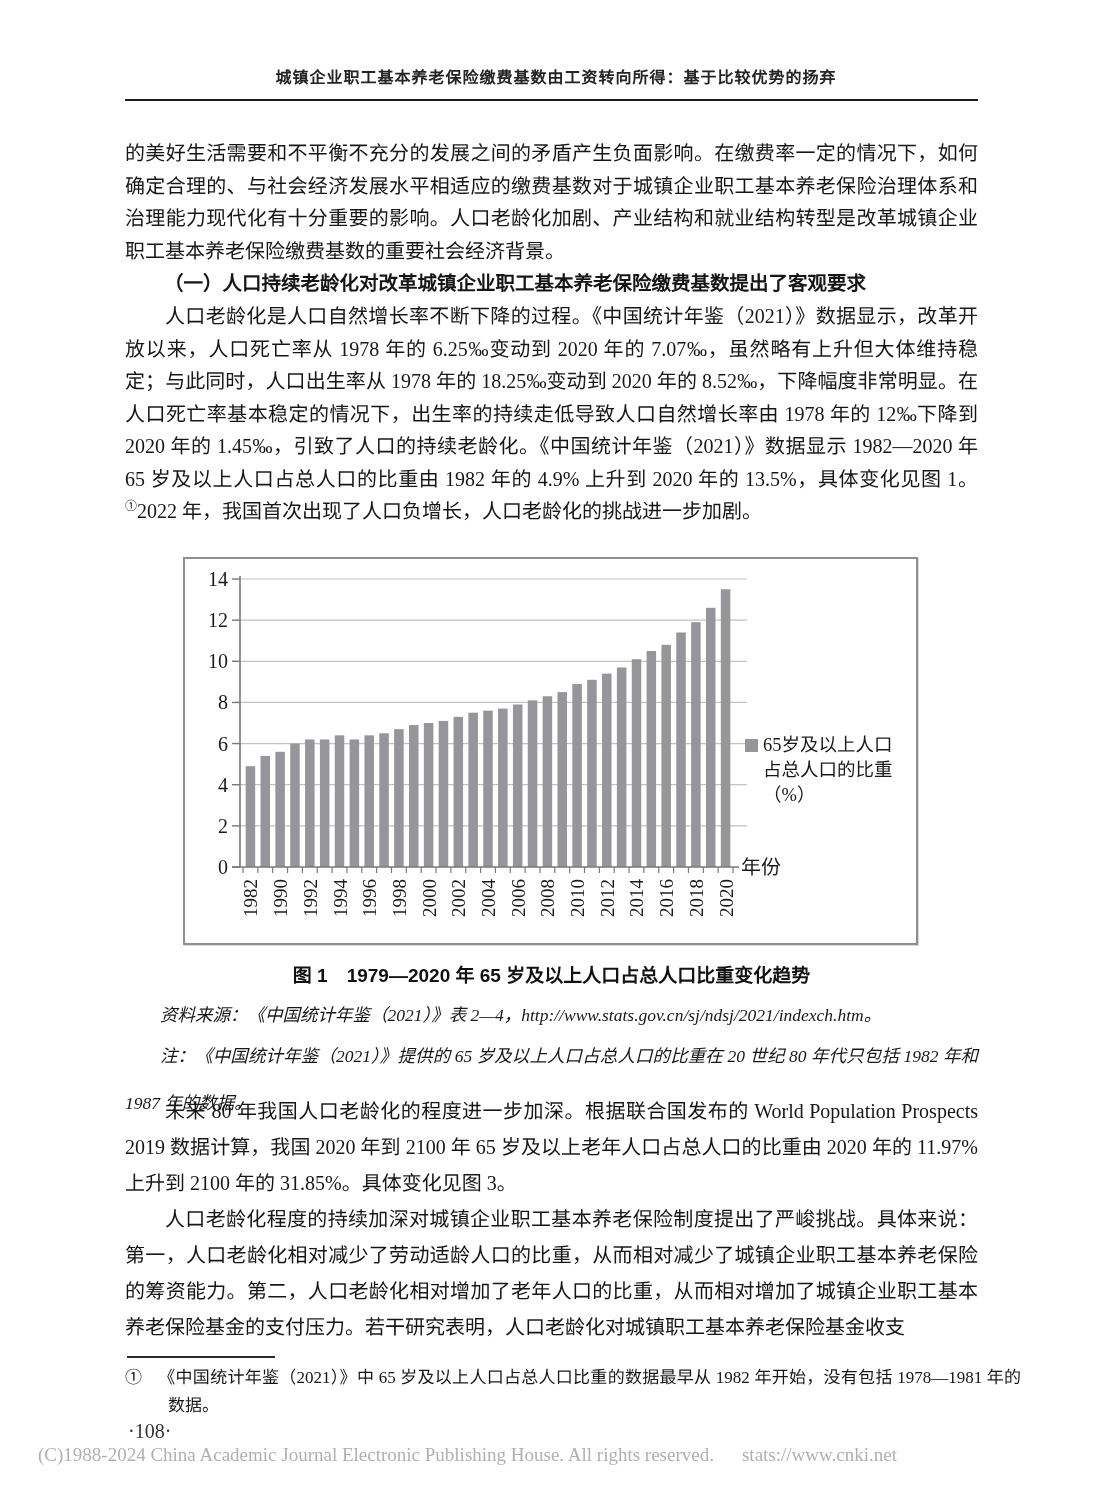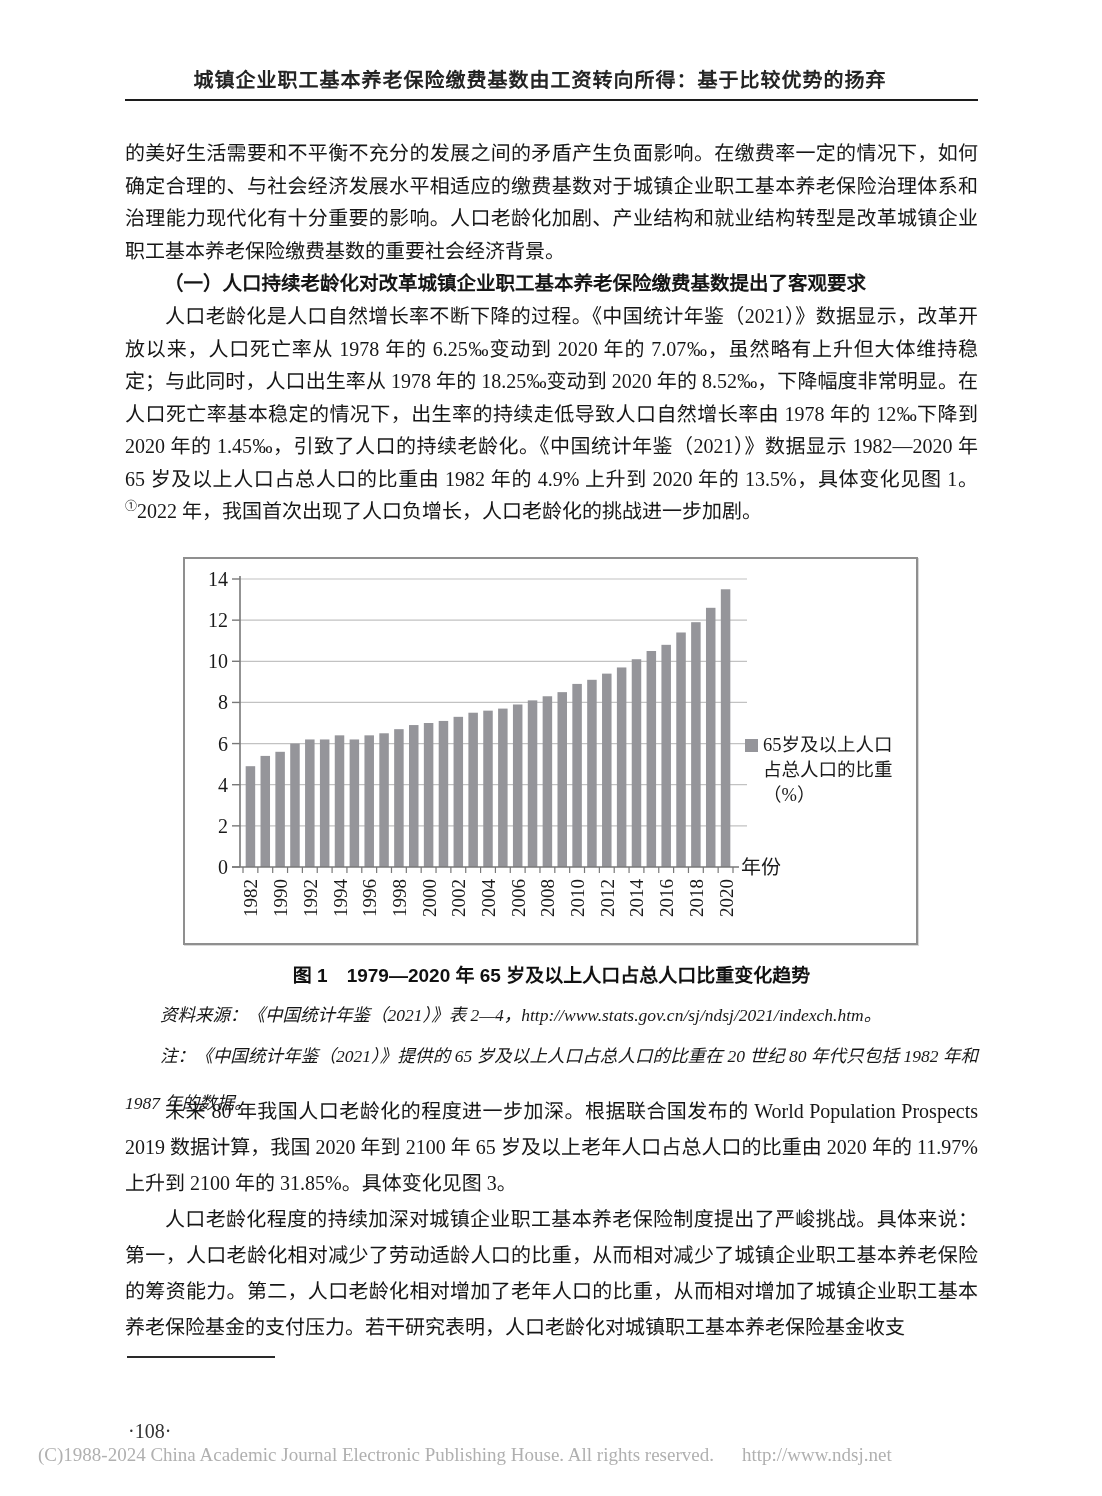--- a/index.html
+++ b/index.html
@@ -6,23 +6,23 @@
   .page{
     position:relative;
     width:1102px;height:1496px;
     margin:0 auto;
     background:#ffffff;
     font-family:"Liberation Serif","DejaVu Serif",serif;
     color:#161616;
     overflow:hidden;
   }
   .running-title{
-    position:absolute;top:64px;left:0;width:1080px;
+    position:absolute;top:64px;left:16px;width:1080px;
     text-align:center;
-    font-size:20px;font-weight:bold;
+    font-size:16px;font-weight:bold;
     letter-spacing:1px;color:#242424;
   }
   .header-rule{
     position:absolute;top:99px;left:125px;width:853px;height:2px;
     background:#1c1c1c;
   }
   .bodytext{
     position:absolute;left:125px;width:853px;
     font-size:20px;line-height:32.5px;
     text-align:justify;text-justify:inter-ideograph;
@@ -222,17 +222,18 @@
   <div class="fig-caption">图 1　1979—2020 年 65 岁及以上人口占总人口比重变化趋势</div>
   <div class="fig-source">资料来源：《中国统计年鉴（2021）》表 2—4，http://www.stats.gov.cn/sj/ndsj/2021/indexch.htm。</div>
   <div class="fig-note">
       <span class="indent">注：《中国统计年鉴（2021）》提供的 65 岁及以上人口占总人口的比重在 20 世纪 80 年代只包括 1982 年和 1987 年的数据。</span>
     </div>
 
   <div class="bodytext lower para3">未来 80 年我国人口老龄化的程度进一步加深。根据联合国发布的 World Population Prospects 2019 数据计算，我国 2020 年到 2100 年 65 岁及以上老年人口占总人口的比重由 2020 年的 11.97% 上升到 2100 年的 31.85%。具体变化见图 3。</div>
   <div class="bodytext lower para4">人口老龄化程度的持续加深对城镇企业职工基本养老保险制度提出了严峻挑战。具体来说：第一，人口老龄化相对减少了劳动适龄人口的比重，从而相对减少了城镇企业职工基本养老保险的筹资能力。第二，人口老龄化相对增加了老年人口的比重，从而相对增加了城镇企业职工基本养老保险基金的支付压力。若干研究表明，人口老龄化对城镇职工基本养老保险基金收支</div>
 
   <div class="footnote-rule"></div>
+  <div class="footnote"><span class="fn-marker">①</span><span>《中国统计年鉴（2021）》中 65 岁及以上人口占总人口比重的数据最早从 1982 年开始，没有包括 1978—1981 年的数据。</span></div>
 
   <div class="page-number">·108·</div>
-  <div class="footer-copyright"><span>(C)1988-2024 China Academic Journal Electronic Publishing House. All rights reserved.</span><span class="url">http://www.ndsj.net</span></div>
+  <div class="footer-copyright"><span>(C)1988-2024 China Academic Journal Electronic Publishing House. All rights reserved.</span><span class="url">stats://www.cnki.net</span></div>
 
 </div>
 
 </body></html>

